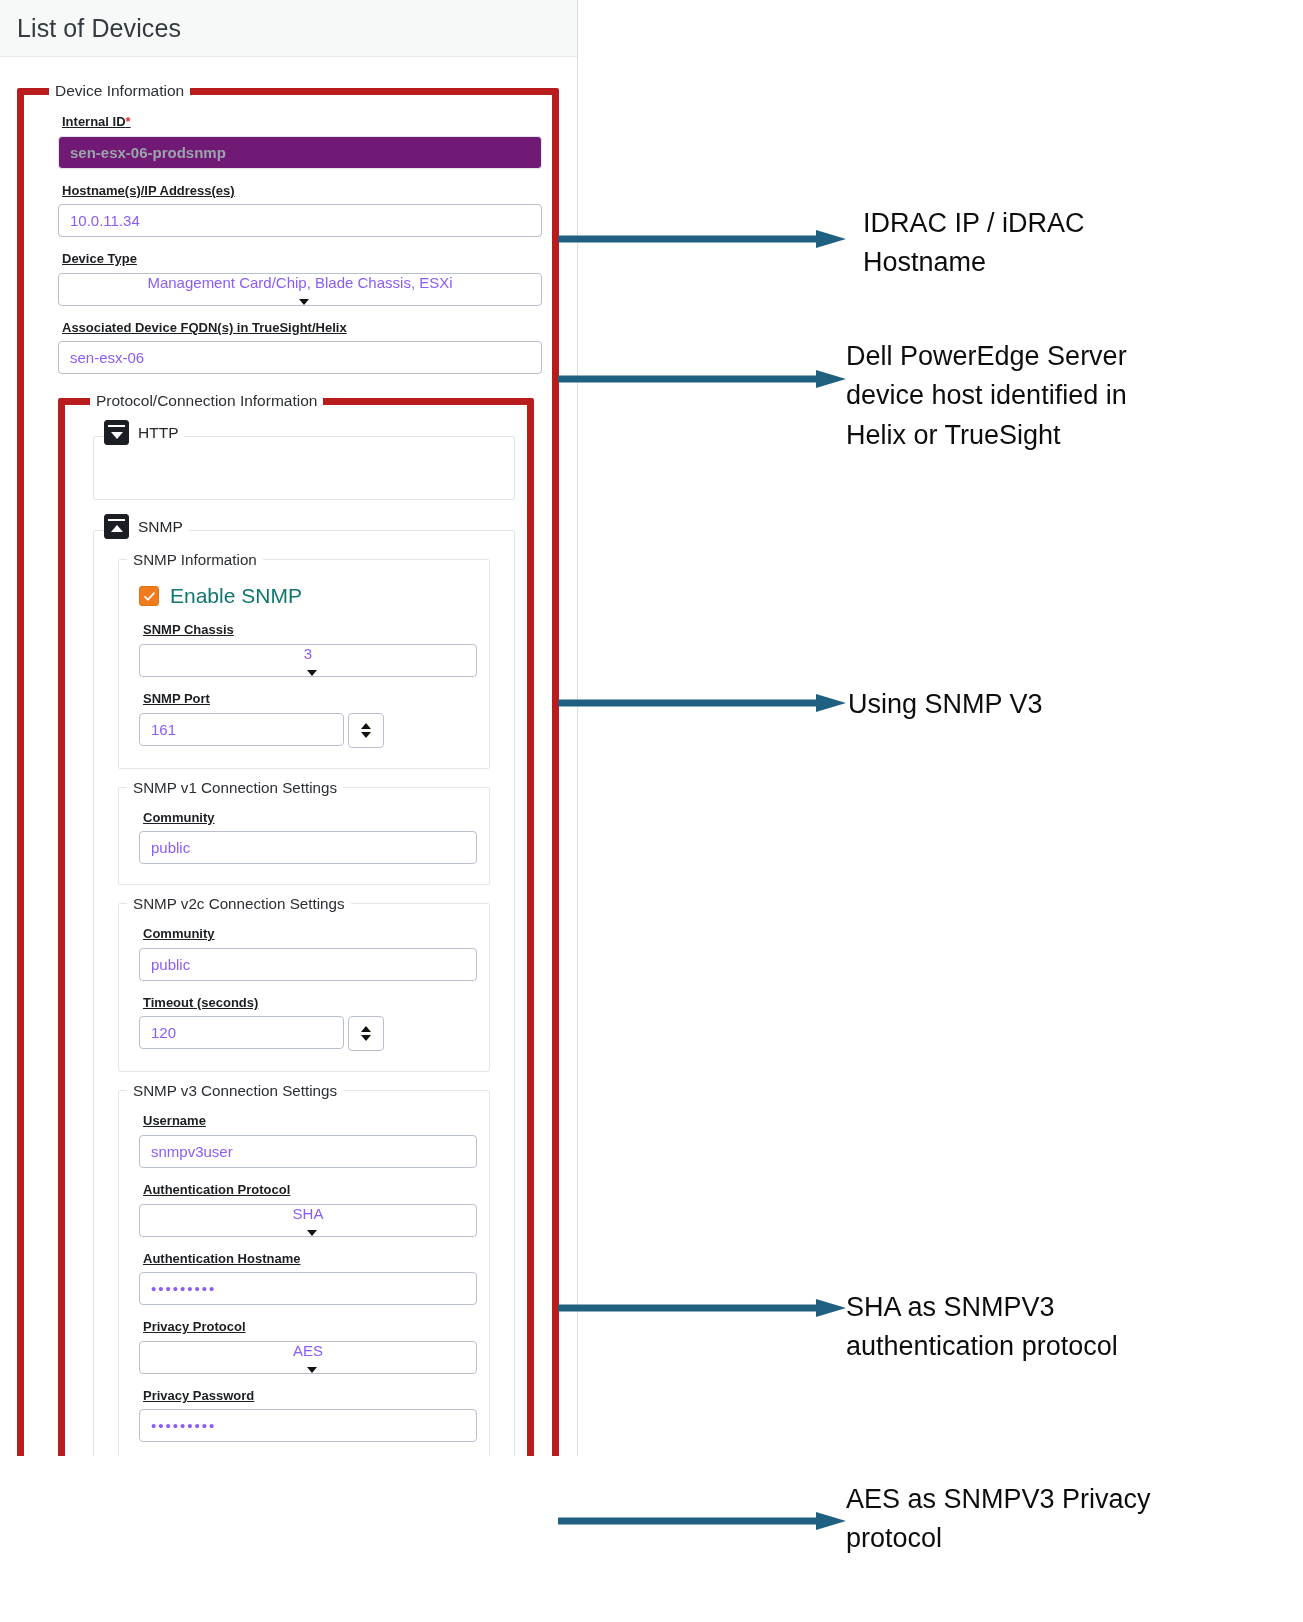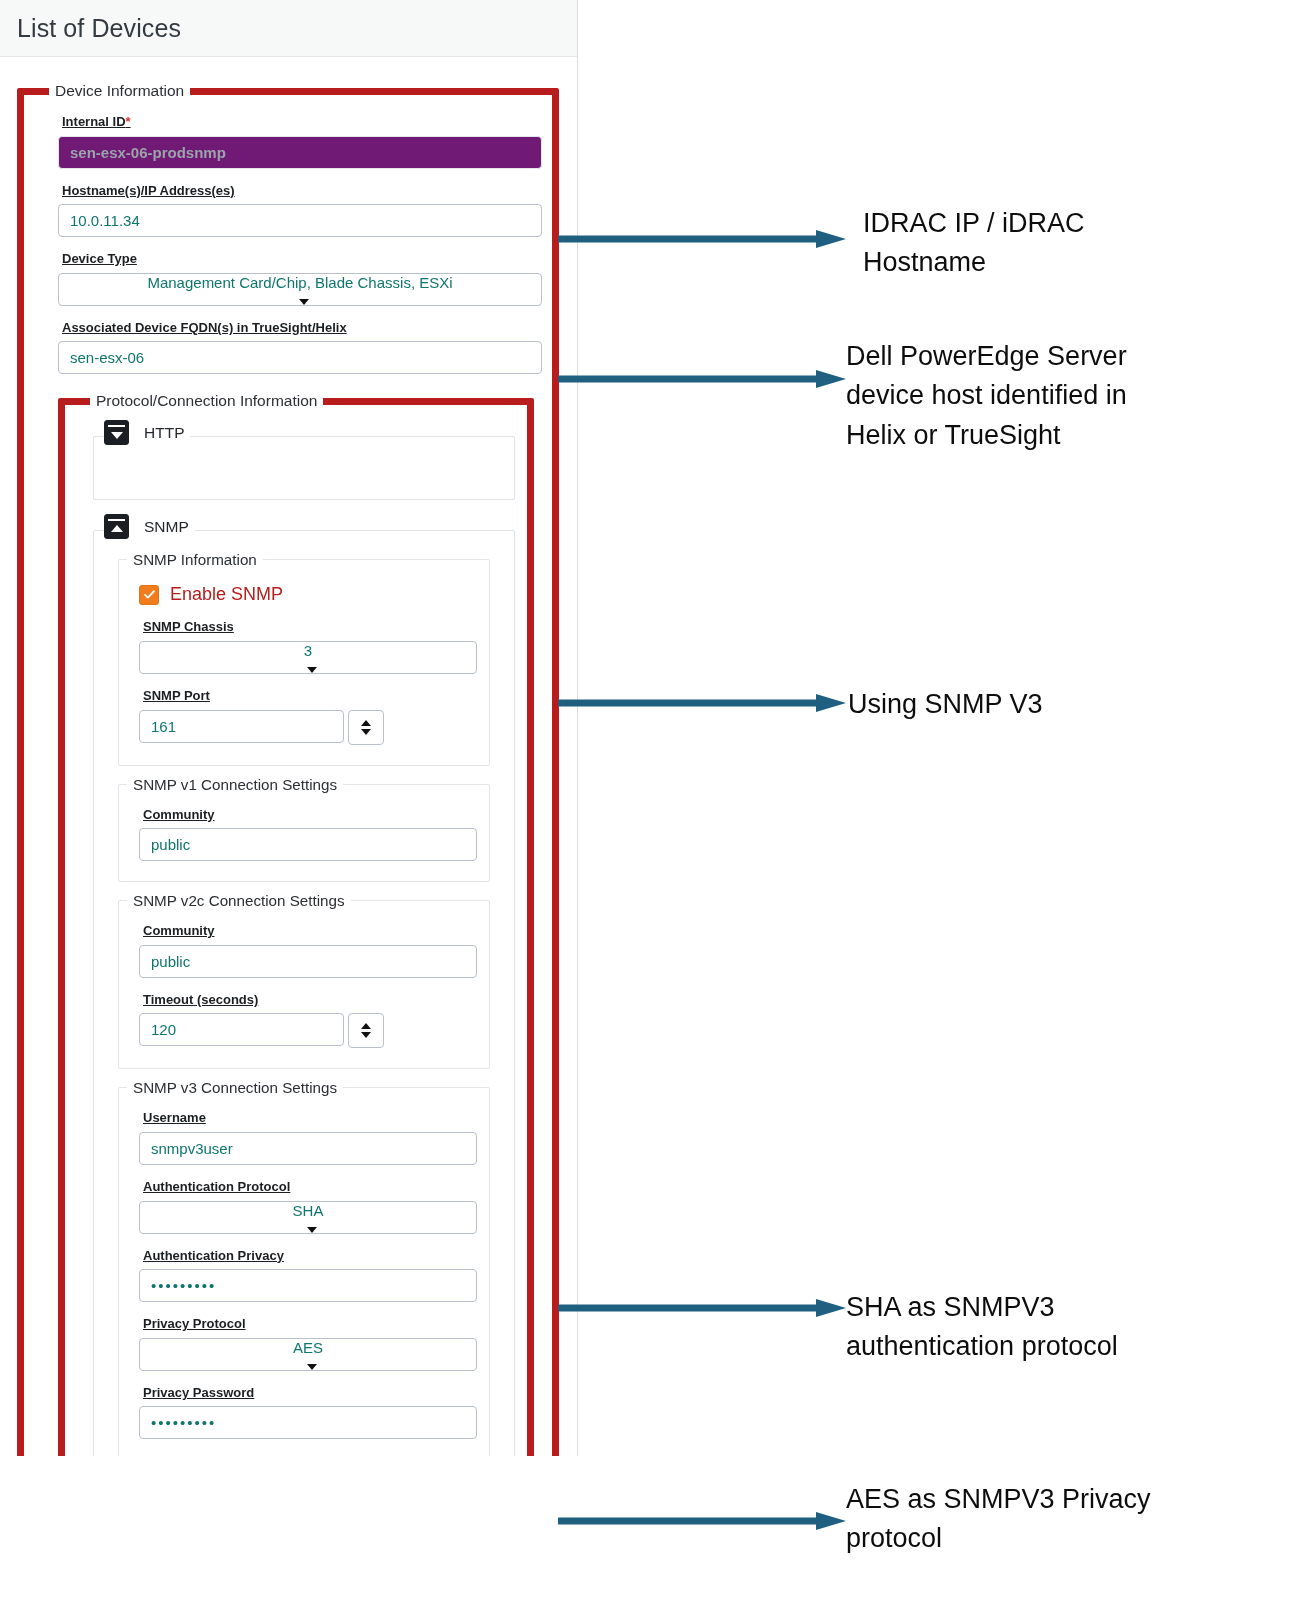--- a/index.html
+++ b/index.html
@@ -58,21 +58,21 @@
   .req{color:#e03131;font-weight:700;}
 
   .input{
     box-sizing:border-box;
     width:100%;
     height:33px;
     border:1px solid #b9bfcb;
     border-radius:4px;
     background:#fff;
     font-size:15px;
-    color:#0f766e;
+    color:#8b5cf6;
     padding:0 11px;
     display:flex;align-items:center;
     font-family:"Liberation Sans", sans-serif;
   }
   .input.readonly{background:#701a75;border-color:#e2e6ea;color:#9ba3ab;font-weight:bold;}
   .input.select{justify-content:space-between;flex-direction:column;}
   .caret{
     width:0;height:0;border-left:5px solid transparent;border-right:5px solid transparent;
     border-top:6px solid #111;margin-left:8px;
   }
@@ -88,21 +88,21 @@
   .tri-dn{width:0;height:0;border-left:5px solid transparent;border-right:5px solid transparent;border-top:6px solid #111;}
 
   
   #proto-fs{margin:18px 8px 0 8px;}
   .collapsible{
     border:1px solid #e0e4e8;border-radius:2px;margin:6px 12px 0 12px;
     padding:0 0 12px 0;position:relative;
   }
   .collapsible > .cl-legend{
     position:absolute;top:-17px;left:10px;background:#fff;
-    padding:0 6px 0 0;display:flex;align-items:center;gap:15px;justify-content:flex-end;
+    padding:0 6px 0 0;display:flex;align-items:center;gap:9px;justify-content:flex-end;
   }
   .tog{
     width:25px;height:25px;border-radius:3px;
     background:#1b1f24;border:1px solid #1b1f24;
     display:flex;align-items:flex-end;justify-content:center;
     position:relative;box-sizing:border-box;
   }
   .tog::before{
     content:"";position:absolute;top:4px;left:3px;right:3px;height:2px;background:#fff;
   }
@@ -120,21 +120,21 @@
   }
   .sub-fs > legend{font-size:15.2px;color:#2b2f33;margin-left:8px;}
   .sub-inner{padding:0 12px;}
 
   .chkrow{display:flex;align-items:center;gap:11px;margin:16px 0 2px 8px;}
   .chk{
     width:20px;height:20px;border-radius:3px;background:#f07c1e;border:1px solid #e2720f;
     display:flex;align-items:center;justify-content:center;box-sizing:border-box;
   }
   .chk svg{display:block;}
-  .chk-label{font-size:18px;color:#b91c1c;}
+  .chk-label{font-size:21px;color:#0f766e;}
 
   
   #annotations{position:absolute;left:578px;top:0;width:725px;height:1622px;}
   .anno{position:absolute;}
   .anno-text{
     font-size:27px;line-height:1.46;color:#0d0d0d;
     font-family:"Liberation Sans", sans-serif;font-weight:400;
     white-space:pre-line;
   }
   .arrow{position:absolute;height:22px;}
@@ -271,21 +271,21 @@
 
                 <div class="field">
                   <label class="field-label">Authentication Protocol</label>
                   <div class="input select">
                     <span>SHA</span>
                     <span class="caret"></span>
                   </div>
                 </div>
 
                 <div class="field">
-                  <label class="field-label">Authentication Privacy</label>
+                  <label class="field-label">Authentication Hostname</label>
                   <div class="input" style="letter-spacing:2px;">•••••••••</div>
                 </div>
 
                 <div class="field">
                   <label class="field-label">Privacy Protocol</label>
                   <div class="input select">
                     <span>AES</span>
                     <span class="caret"></span>
                   </div>
                 </div>

